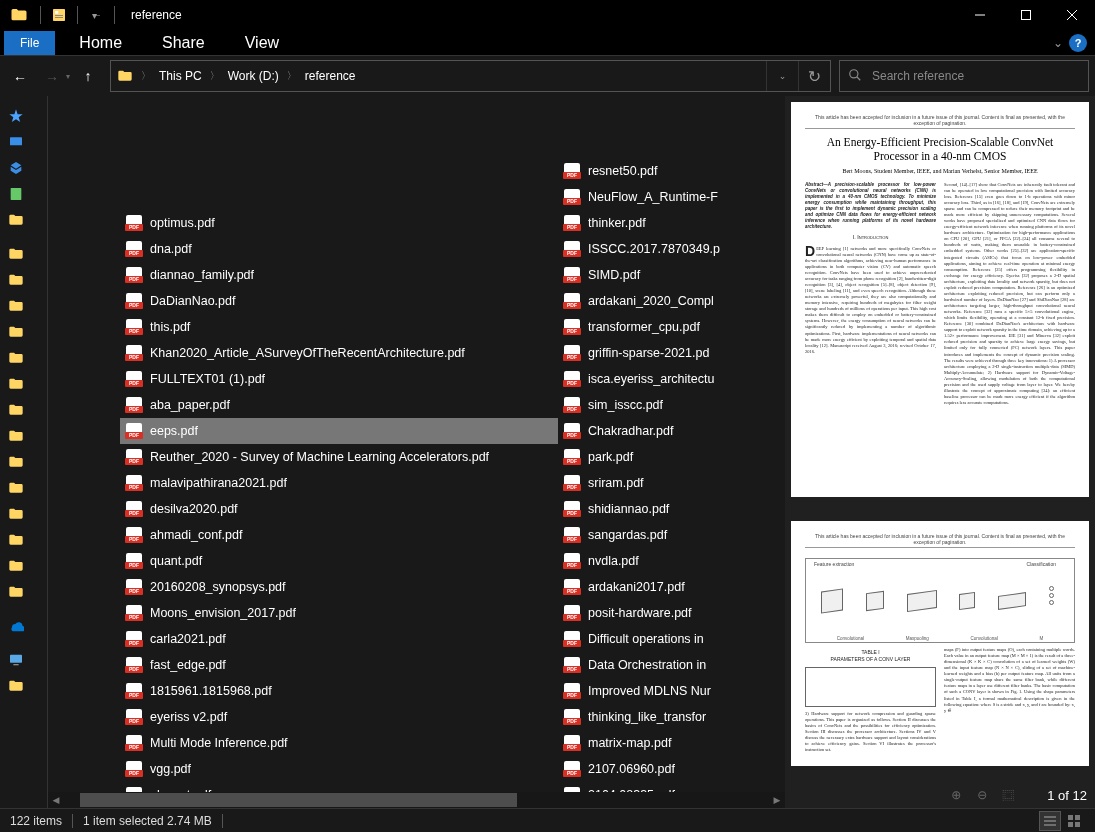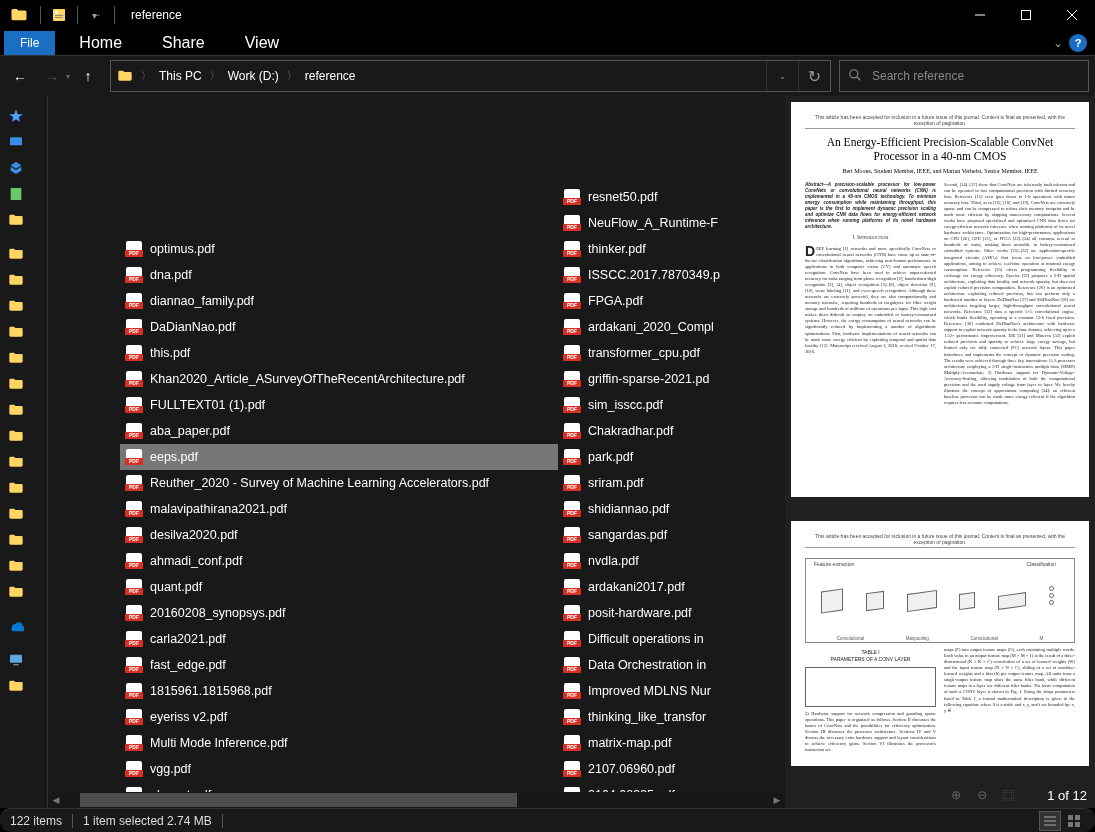--- a/index.html
+++ b/index.html
@@ -72,21 +72,21 @@
 
 .preview-controls { position: absolute; bottom: 2px; right: 8px; display: flex; align-items: center; gap: 4px; color: #888; font-size: 12px; }
 .pv-btn { width: 22px; height: 22px; display: flex; align-items: center; justify-content: center; color: #666; }
 .pv-page { color: #fff; margin-left: 24px; font-size: 13px; }
 
 .hscroll { position: absolute; bottom: 0; left: 0; right: 310px; height: 16px; background: #171717; display: flex; align-items: center; }
 .hscroll .track { flex: 1; height: 16px; background: #171717; position: relative; margin: 0 16px; }
 .hscroll .thumb { position: absolute; left: 0; width: 65%; height: 14px; top: 1px; background: #4d4d4d; }
 .hscroll .arr { width: 16px; height: 16px; display: flex; align-items: center; justify-content: center; color: #777; font-size: 9px; }
 
-.status-bar { height: 24px; background: #191919; border-top: 1px solid #333; display: flex; align-items: center; padding: 8px 10px; font-size: 12px; color: #ddd; border-radius: 11px; }
+.status-bar { height: 24px; background: #191919; border-top: 1px solid #333; display: flex; align-items: center; padding: 8px 10px; font-size: 12px; color: #ddd; }
 .status-sep { width: 1px; height: 14px; background: #555; margin: 0 10px; }
 .status-right { margin-left: auto; display: flex; gap: 2px; }
 .view-btn { width: 22px; height: 20px; display: flex; align-items: center; justify-content: center; border: 1px solid transparent; }
 .view-btn.active { background: #333; border-color: #555; }
 </style>
 </head>
 <body>
 
 <div class="title-bar">
   <div class="title-left">
@@ -348,20 +348,24 @@
           <div class="file-row">
             <div class="pdf-icon"></div>
             <span>quant.pdf</span>
           </div>
           <div class="file-row">
             <div class="pdf-icon"></div>
             <span>20160208_synopsys.pdf</span>
           </div>
           <div class="file-row">
             <div class="pdf-icon"></div>
+            <span>Moons_envision_2017.pdf</span>
+          </div>
+          <div class="file-row">
+            <div class="pdf-icon"></div>
             <span>carla2021.pdf</span>
           </div>
           <div class="file-row">
             <div class="pdf-icon"></div>
             <span>fast_edge.pdf</span>
           </div>
           <div class="file-row">
             <div class="pdf-icon"></div>
             <span>1815961.1815968.pdf</span>
           </div>
@@ -394,33 +398,37 @@
           <div class="file-row">
             <div class="pdf-icon"></div>
             <span>thinker.pdf</span>
           </div>
           <div class="file-row">
             <div class="pdf-icon"></div>
             <span>ISSCC.2017.7870349.p</span>
           </div>
           <div class="file-row">
             <div class="pdf-icon"></div>
-            <span>FPGA.pdf</span>
+            <span>SIMD.pdf</span>
           </div>
           <div class="file-row">
             <div class="pdf-icon"></div>
             <span>ardakani_2020_Compl</span>
           </div>
           <div class="file-row">
             <div class="pdf-icon"></div>
             <span>transformer_cpu.pdf</span>
           </div>
           <div class="file-row">
             <div class="pdf-icon"></div>
             <span>griffin-sparse-2021.pd</span>
+          </div>
+          <div class="file-row">
+            <div class="pdf-icon"></div>
+            <span>isca.eyeriss_architectu</span>
           </div>
           <div class="file-row">
             <div class="pdf-icon"></div>
             <span>sim_isscc.pdf</span>
           </div>
           <div class="file-row">
             <div class="pdf-icon"></div>
             <span>Chakradhar.pdf</span>
           </div>
           <div class="file-row">

